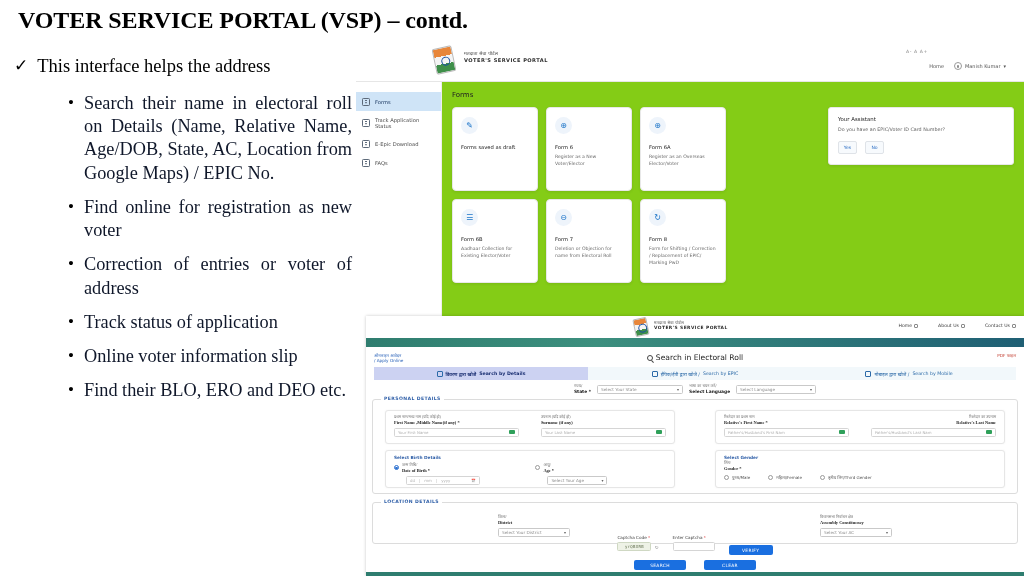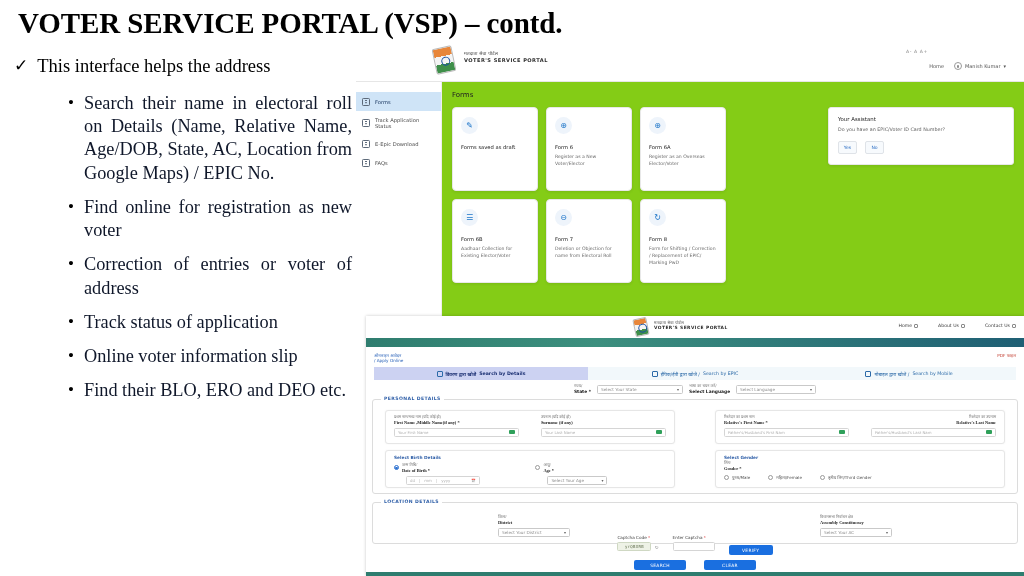--- a/index.html
+++ b/index.html
@@ -7,21 +7,21 @@
     width: 1024px; height: 576px;
     background: #ffffff;
     font-family: "Liberation Serif", "DejaVu Serif", serif;
     overflow: hidden;
   }
   .slide { position: relative; width: 1024px; height: 576px; background: #fff; }
 
   
   .slide-title {
     position: absolute; left: 18px; top: 7px; width: 560px;
-    font-size: 29px; font-weight: bold; color: #000;
+    font-size: 24px; font-weight: bold; color: #000;
     letter-spacing: -0.1px; white-space: nowrap;
   }
   .lvl1 {
     position: absolute; left: 14px; top: 56px; width: 340px;
     display: flex; align-items: flex-start; gap: 9px;
   }
   .lvl1 .tick { font-size: 17px; line-height: 1.15; color: #000; }
   .lvl1 .txt  { font-size: 18.5px; line-height: 1.15; color: #000; }
 
   .bullets { position: absolute; left: 62px; top: 92px; width: 290px; }
@@ -424,20 +424,23 @@
 
     <div class="ribbon"></div>
 
     <div class="page">
 
       <div class="applyline">
         <div>ऑनलाइन आवेदन</div>
         <div>/ Apply Online</div>
       </div>
 
+      <div class="searchhead">
+        <span class="mag"></span><span>Search in Electoral Roll</span>
+      </div>
 
       <div class="pdf-link">PDF फाइल</div>
 
       <div class="tabs">
         <div class="tab active">
           <span class="ti"></span>
           <span>विवरण द्वारा खोजें</span>
           <span>Search by Details</span>
         </div>
         <div class="tab">

